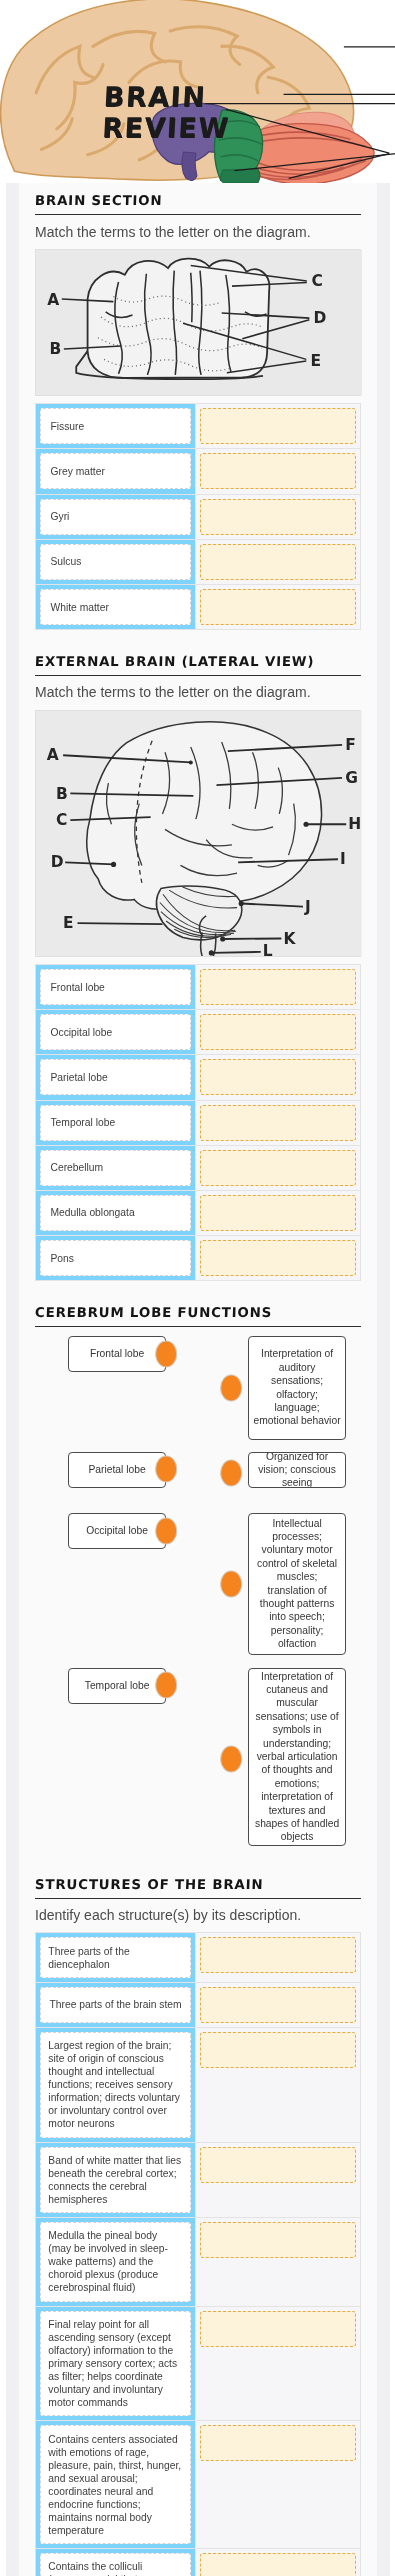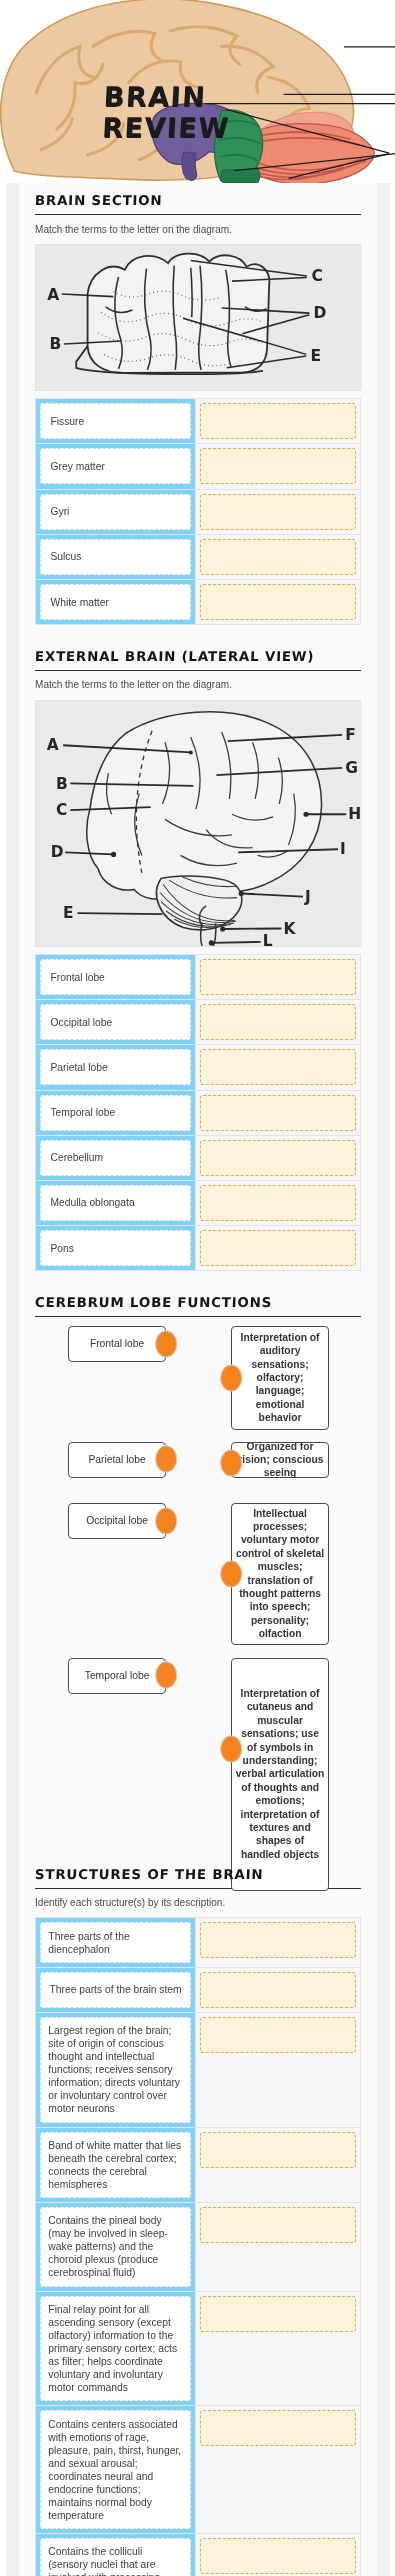--- a/index.html
+++ b/index.html
@@ -13,21 +13,21 @@
     text-shadow:0.5px 0.5px 0 #1b1b1b;
   }
   .outer{margin:0 6.2px;background:#f0f0f2;padding:0 12.4px 17.5px;}
   .card{background:#fafafb;padding:10.3px 16.5px 13.4px;}
   section{margin:0;}
   .sec-title{
     font-size:13.4px;font-weight:900;color:#151515;letter-spacing:0.8px;
     font-family:"DejaVu Sans",sans-serif;margin:0 0 6.2px;transform:skewX(-2deg);
   }
   .sec-rule{border:none;border-top:1px solid #2d2d2d;margin:0 0 8.2px;}
-  .instr{font-size:10px;color:#4b4b4b;margin:0 0 9.3px;}
+  .instr{font-size:14px;color:#4b4b4b;margin:0 0 9.3px;}
   .mt-lg{margin-top:24px;}
   .diagram{background:#eaeaea;border:0.5px solid #e0e0e0;margin-bottom:7.2px;}
   .diagram svg{display:block;}
   
   .match-table{border:0.5px solid #e3e3e6;background:#fff;}
   .mrow{display:flex;border-bottom:0.5px solid #e3e3e6;}
   .mrow:last-child{border-bottom:none;}
   .mcell{padding:4.1px;box-sizing:border-box;}
   .mcell.left{flex:0 0 160px;background:#7dd3fc;border-right:0.5px solid #e6e6e9;display:flex;}
   .mcell.right{flex:1;background:#f6f6f8;display:flex;}
@@ -43,21 +43,21 @@
   .structures .drop-box{flex:1 1 auto;}
   .term-box.desc{justify-content:center;line-height:13px;padding:6.2px 7.2px;}
   
   .fn-area{position:relative;height:517px;margin-top:3.1px;}
   .fn-box,.lobe-box{
     position:absolute;width:98px;box-sizing:border-box;border:1px solid #4a4a4a;border-radius:4.1px;
     background:#fff;display:flex;align-items:center;justify-content:center;text-align:center;
     font-size:10.3px;line-height:13.4px;color:#353535;padding:3.1px;overflow:hidden;
   }
   .lobe-box{left:33px;height:36px;}
-  .fn-box{left:196px;font-weight:bold;}
+  .fn-box{left:213px;}
   .dot{
     position:absolute;width:19.6px;height:25px;border-radius:50%;
     background:#f5831e;border:1px solid #d4c7b6;transform:translate(-50%,-50%);
   }
 </style>
 </head>
 <body>
 
 <div>
 
@@ -355,21 +355,21 @@
 
       <div class="fn-area">
         <div class="lobe-box" style="top:0;">Frontal lobe</div>
         <div class="lobe-box" style="top:116px;">Parietal lobe</div>
         <div class="lobe-box" style="top:177px;">Occipital lobe</div>
         <div class="lobe-box" style="top:332px;">Temporal lobe</div>
 
         <div class="fn-box" style="top:0;height:104px;">Interpretation of auditory sensations; olfactory; language; emotional behavior</div>
         <div class="fn-box" style="top:116px;height:36px;">Organized for vision; conscious seeing</div>
         <div class="fn-box" style="top:177px;height:142px;">Intellectual processes; voluntary motor control of skeletal muscles; translation of thought patterns into speech; personality; olfaction</div>
-        <div class="fn-box" style="top:332px;height:233px;">Interpretation of cutaneus and muscular sensations; use of symbols in understanding; verbal articulation of thoughts and emotions; interpretation of textures and shapes of handled objects</div>
+        <div class="fn-box" style="top:332px;height:178px;">Interpretation of cutaneus and muscular sensations; use of symbols in understanding; verbal articulation of thoughts and emotions; interpretation of textures and shapes of handled objects</div>
 
         <div class="dot" style="left:131px;top:18px;"></div>
         <div class="dot" style="left:131px;top:133px;"></div>
         <div class="dot" style="left:131px;top:195px;"></div>
         <div class="dot" style="left:131px;top:349px;"></div>
         <div class="dot" style="left:196px;top:52px;"></div>
         <div class="dot" style="left:196px;top:137px;"></div>
         <div class="dot" style="left:196px;top:248px;"></div>
         <div class="dot" style="left:196px;top:423px;"></div>
       </div>
@@ -408,21 +408,21 @@
         <div class="mrow">
           <div class="mcell left">
                 <div class="term-box desc">Band of white matter that lies beneath the cerebral cortex; connects the cerebral hemispheres</div>
               </div>
           <div class="mcell right">
                 <div class="drop-box"></div>
               </div>
         </div>
         <div class="mrow">
           <div class="mcell left">
-                <div class="term-box desc">Contains the pineal body (may be involved in sleep-wake patterns) and the choroid plexus (produce cerebrospinal fluid)</div>
+                <div class="term-box desc">Medulla the pineal body (may be involved in sleep-wake patterns) and the choroid plexus (produce cerebrospinal fluid)</div>
               </div>
           <div class="mcell right">
                 <div class="drop-box"></div>
               </div>
         </div>
         <div class="mrow">
           <div class="mcell left">
                 <div class="term-box desc">Final relay point for all ascending sensory (except olfactory) information to the primary sensory cortex; acts as filter; helps coordinate voluntary and involuntary motor commands</div>
               </div>
           <div class="mcell right">

